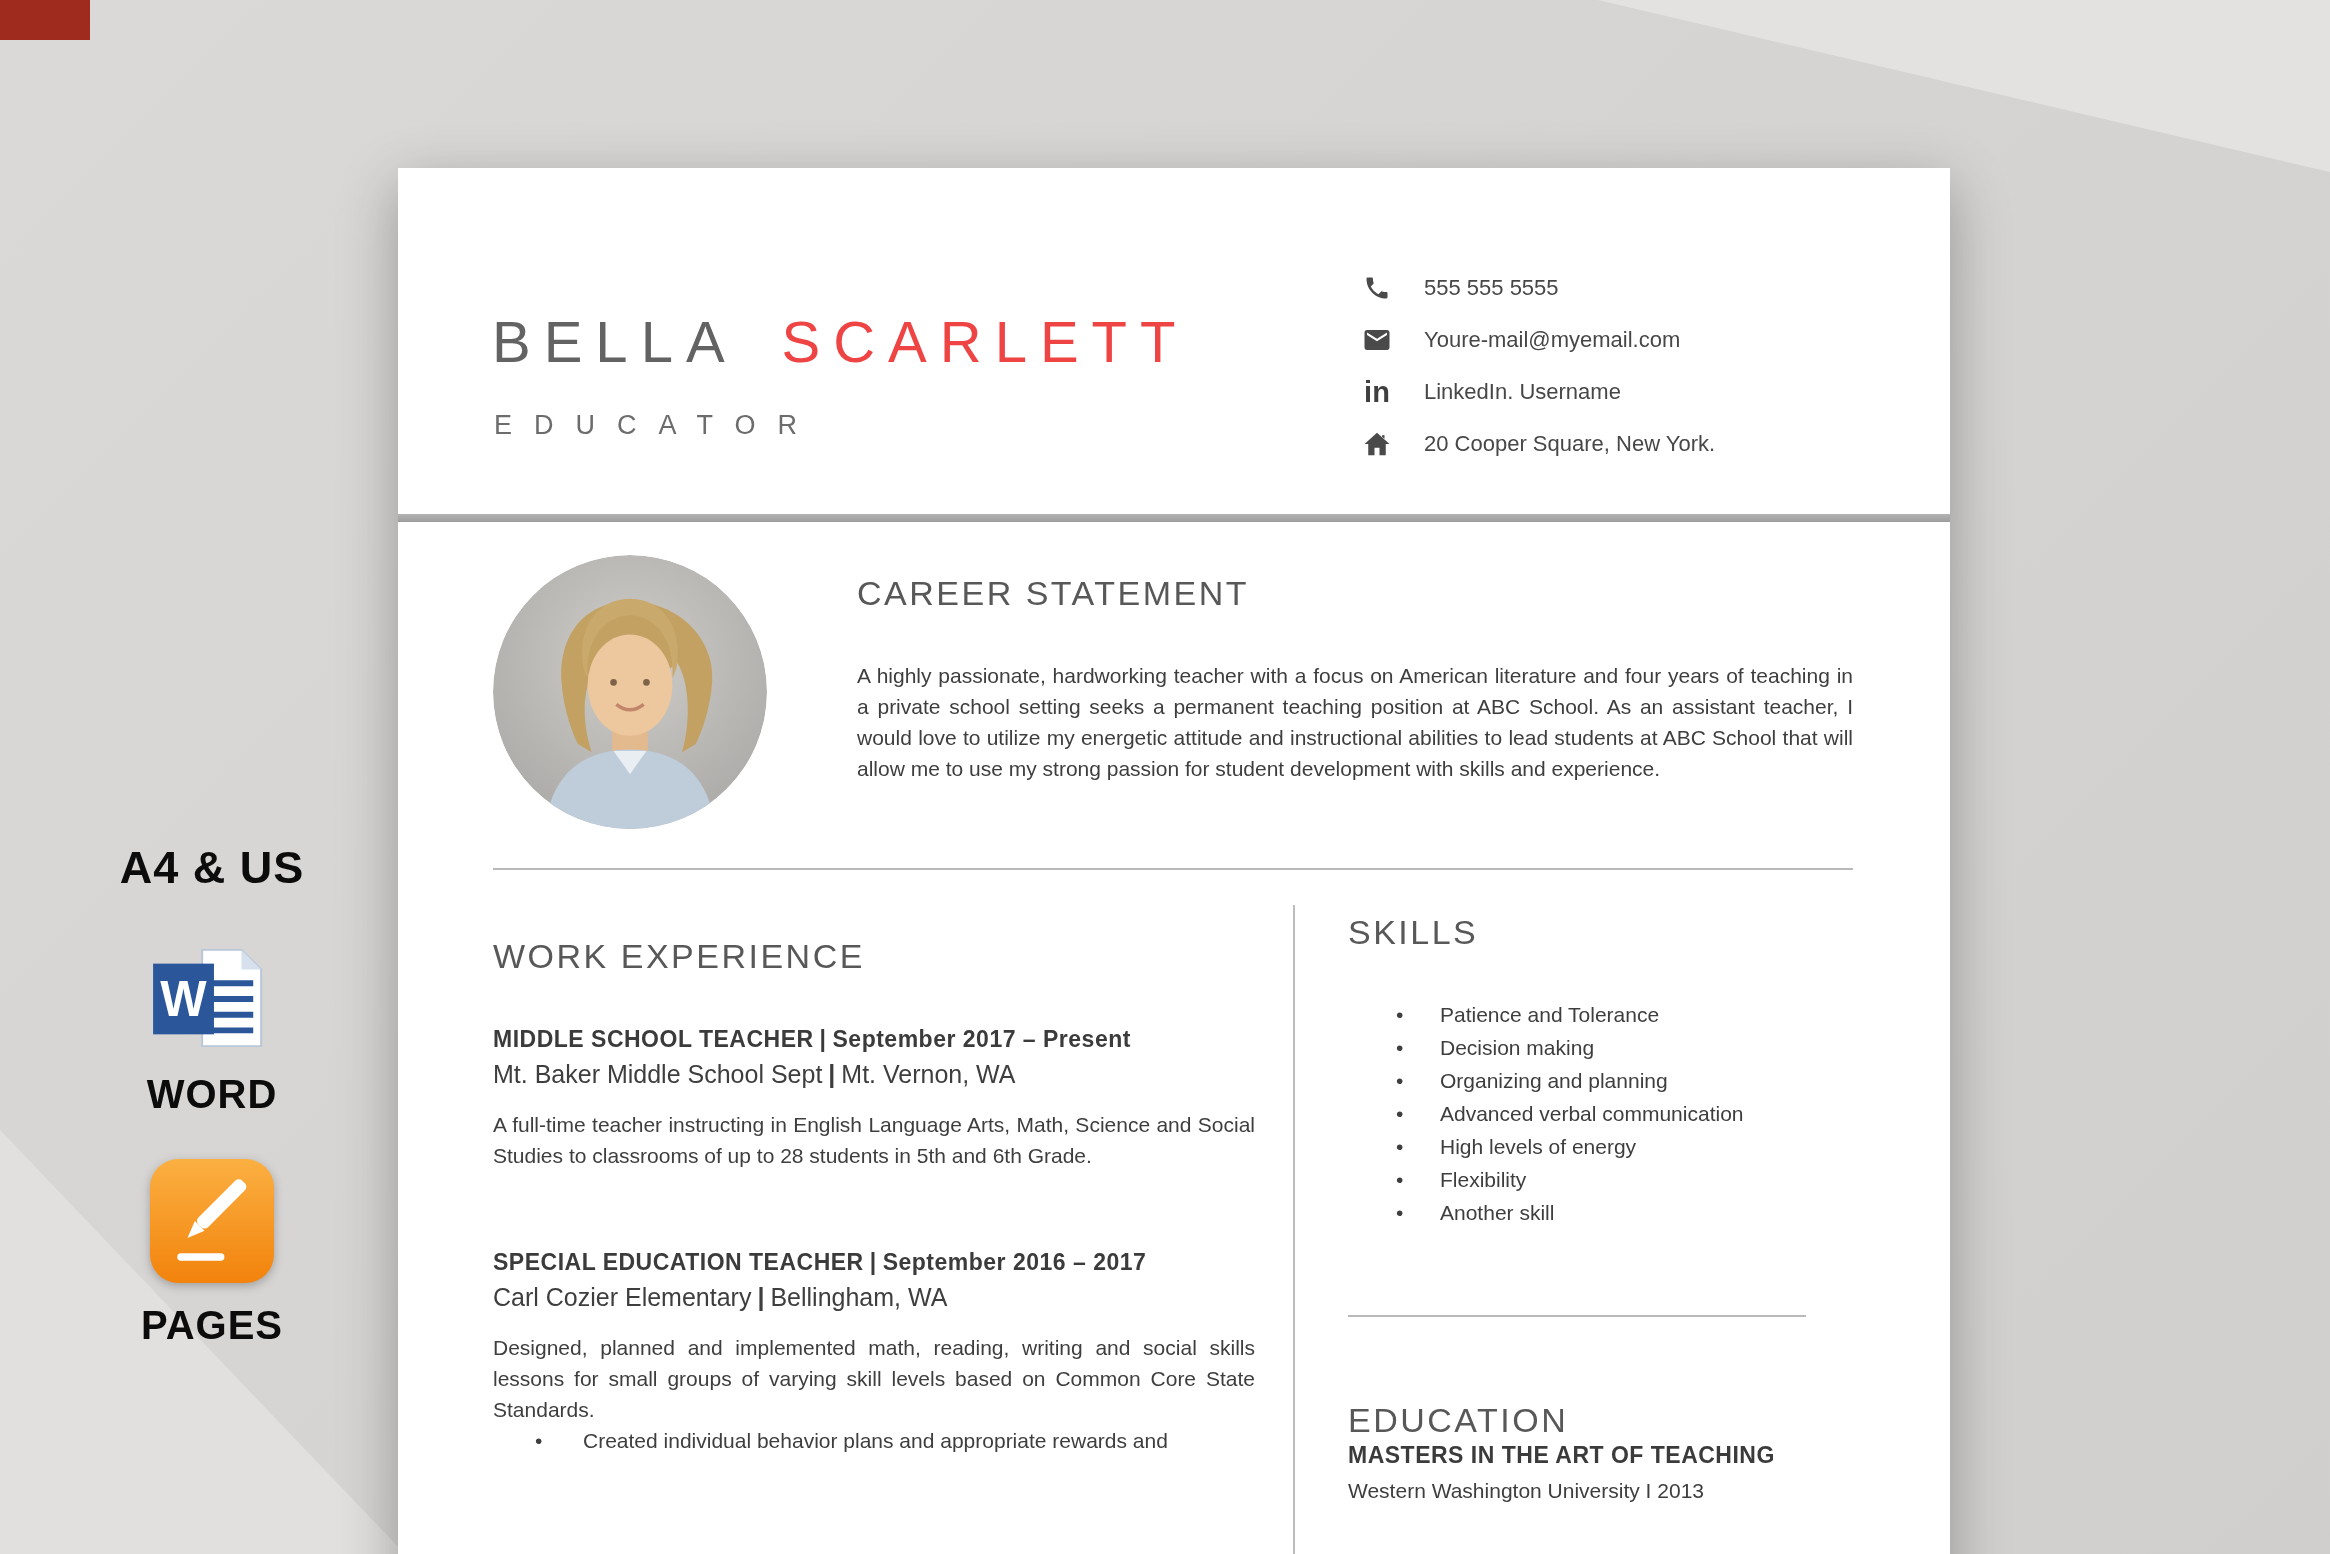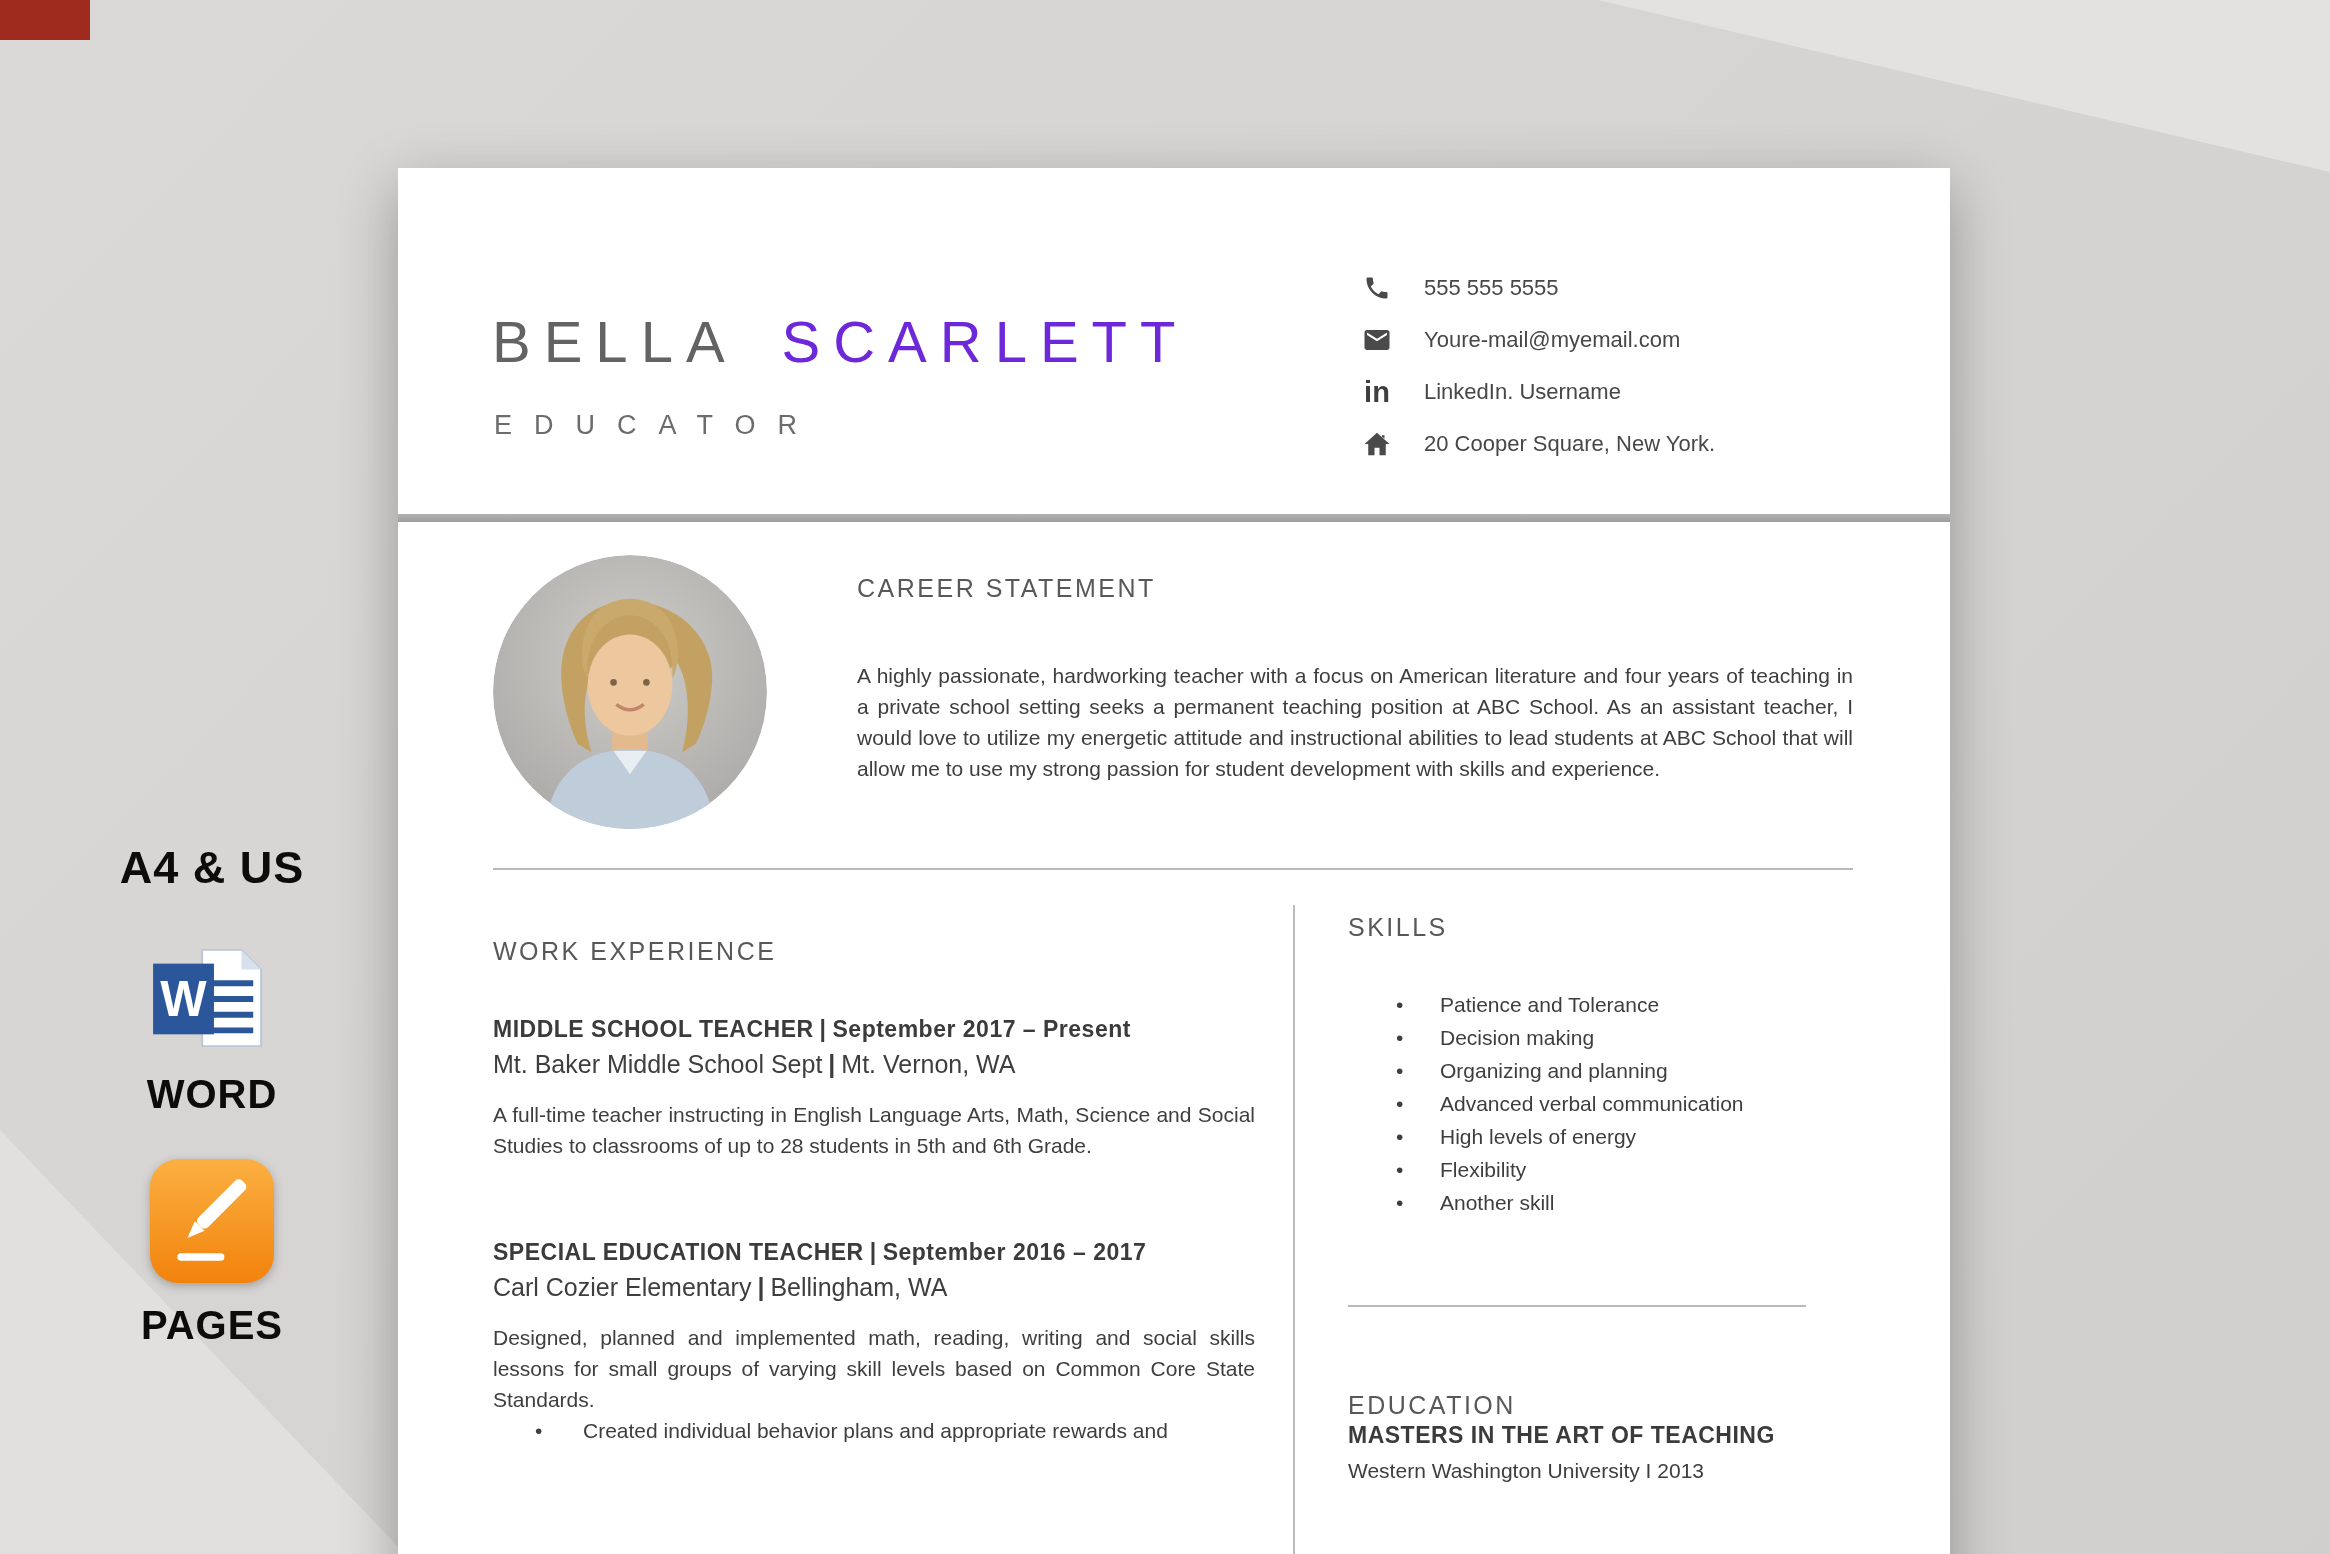--- a/index.html
+++ b/index.html
@@ -25,37 +25,37 @@
   .app-icon.word  { margin-top:50px; width:118px; height:108px; }
   .app-icon.pages { margin-top:42px; width:124px; height:124px; filter:drop-shadow(0 3px 5px rgba(0,0,0,.25)); }
   .app-label { margin-top:16px; font-size:40px; font-weight:bold; letter-spacing:1px; }
 
   
   .page { position:absolute; left:398px; top:168px; width:1552px; height:1600px;
     background:#ffffff; box-shadow:0 18px 55px rgba(0,0,0,.30); }
 
   .name { position:absolute; left:94px; top:140px; font-size:58px; letter-spacing:13px; white-space:nowrap; }
   .name .first { color:#636363; }
-  .name .last  { color:#6d28d9; margin-left:18px; }
+  .name .last  { color:#ef4444; margin-left:18px; }
   .role { position:absolute; left:96px; top:242px; font-size:27px; letter-spacing:22px; color:#6c6c6c; }
 
   .contact { position:absolute; left:962px; top:103px; display:flex; flex-direction:column; gap:18px; }
   .contact-row { display:flex; align-items:center; gap:30px; height:34px; }
   .contact-row .cicon { width:34px; height:34px; display:flex; align-items:center; justify-content:center; flex:0 0 34px; }
   .contact-row .ctext { font-size:22px; color:#474747; }
   .linkedin-glyph { font-weight:bold; font-size:29px; color:#3f3f3f; line-height:1; }
   .linkedin-glyph::before { content:"in"; }
 
   .band { position:absolute; left:0; top:346px; width:100%; height:8px;
     background:linear-gradient(#b3b3b3,#9d9d9d); }
 
   .photo { position:absolute; left:95px; top:387px; width:274px; height:274px; border-radius:50%;
     overflow:hidden; }
 
-  h2.section-h { font-size:25px; font-weight:400; letter-spacing:2.5px; color:#585858; }
+  h2.section-h { font-size:34px; font-weight:400; letter-spacing:2.5px; color:#585858; }
   .career-h { position:absolute; left:459px; top:406px; }
   .career-p { position:absolute; left:459px; top:492px; width:996px;
     font-size:21px; line-height:31px; color:#3e3e3e; text-align:justify; }
 
   .hrule { position:absolute; left:95px; top:700px; width:1360px; height:2px; background:#b9b9b9; }
   .vrule { position:absolute; left:895px; top:737px; width:2px; height:870px; background:#bcbcbc; }
 
   .col-left  { position:absolute; left:95px;  top:745px; width:762px; color:#3e3e3e;margin-top:24px; }
   .col-right { position:absolute; left:950px; top:745px; width:462px; color:#3e3e3e; }
 

